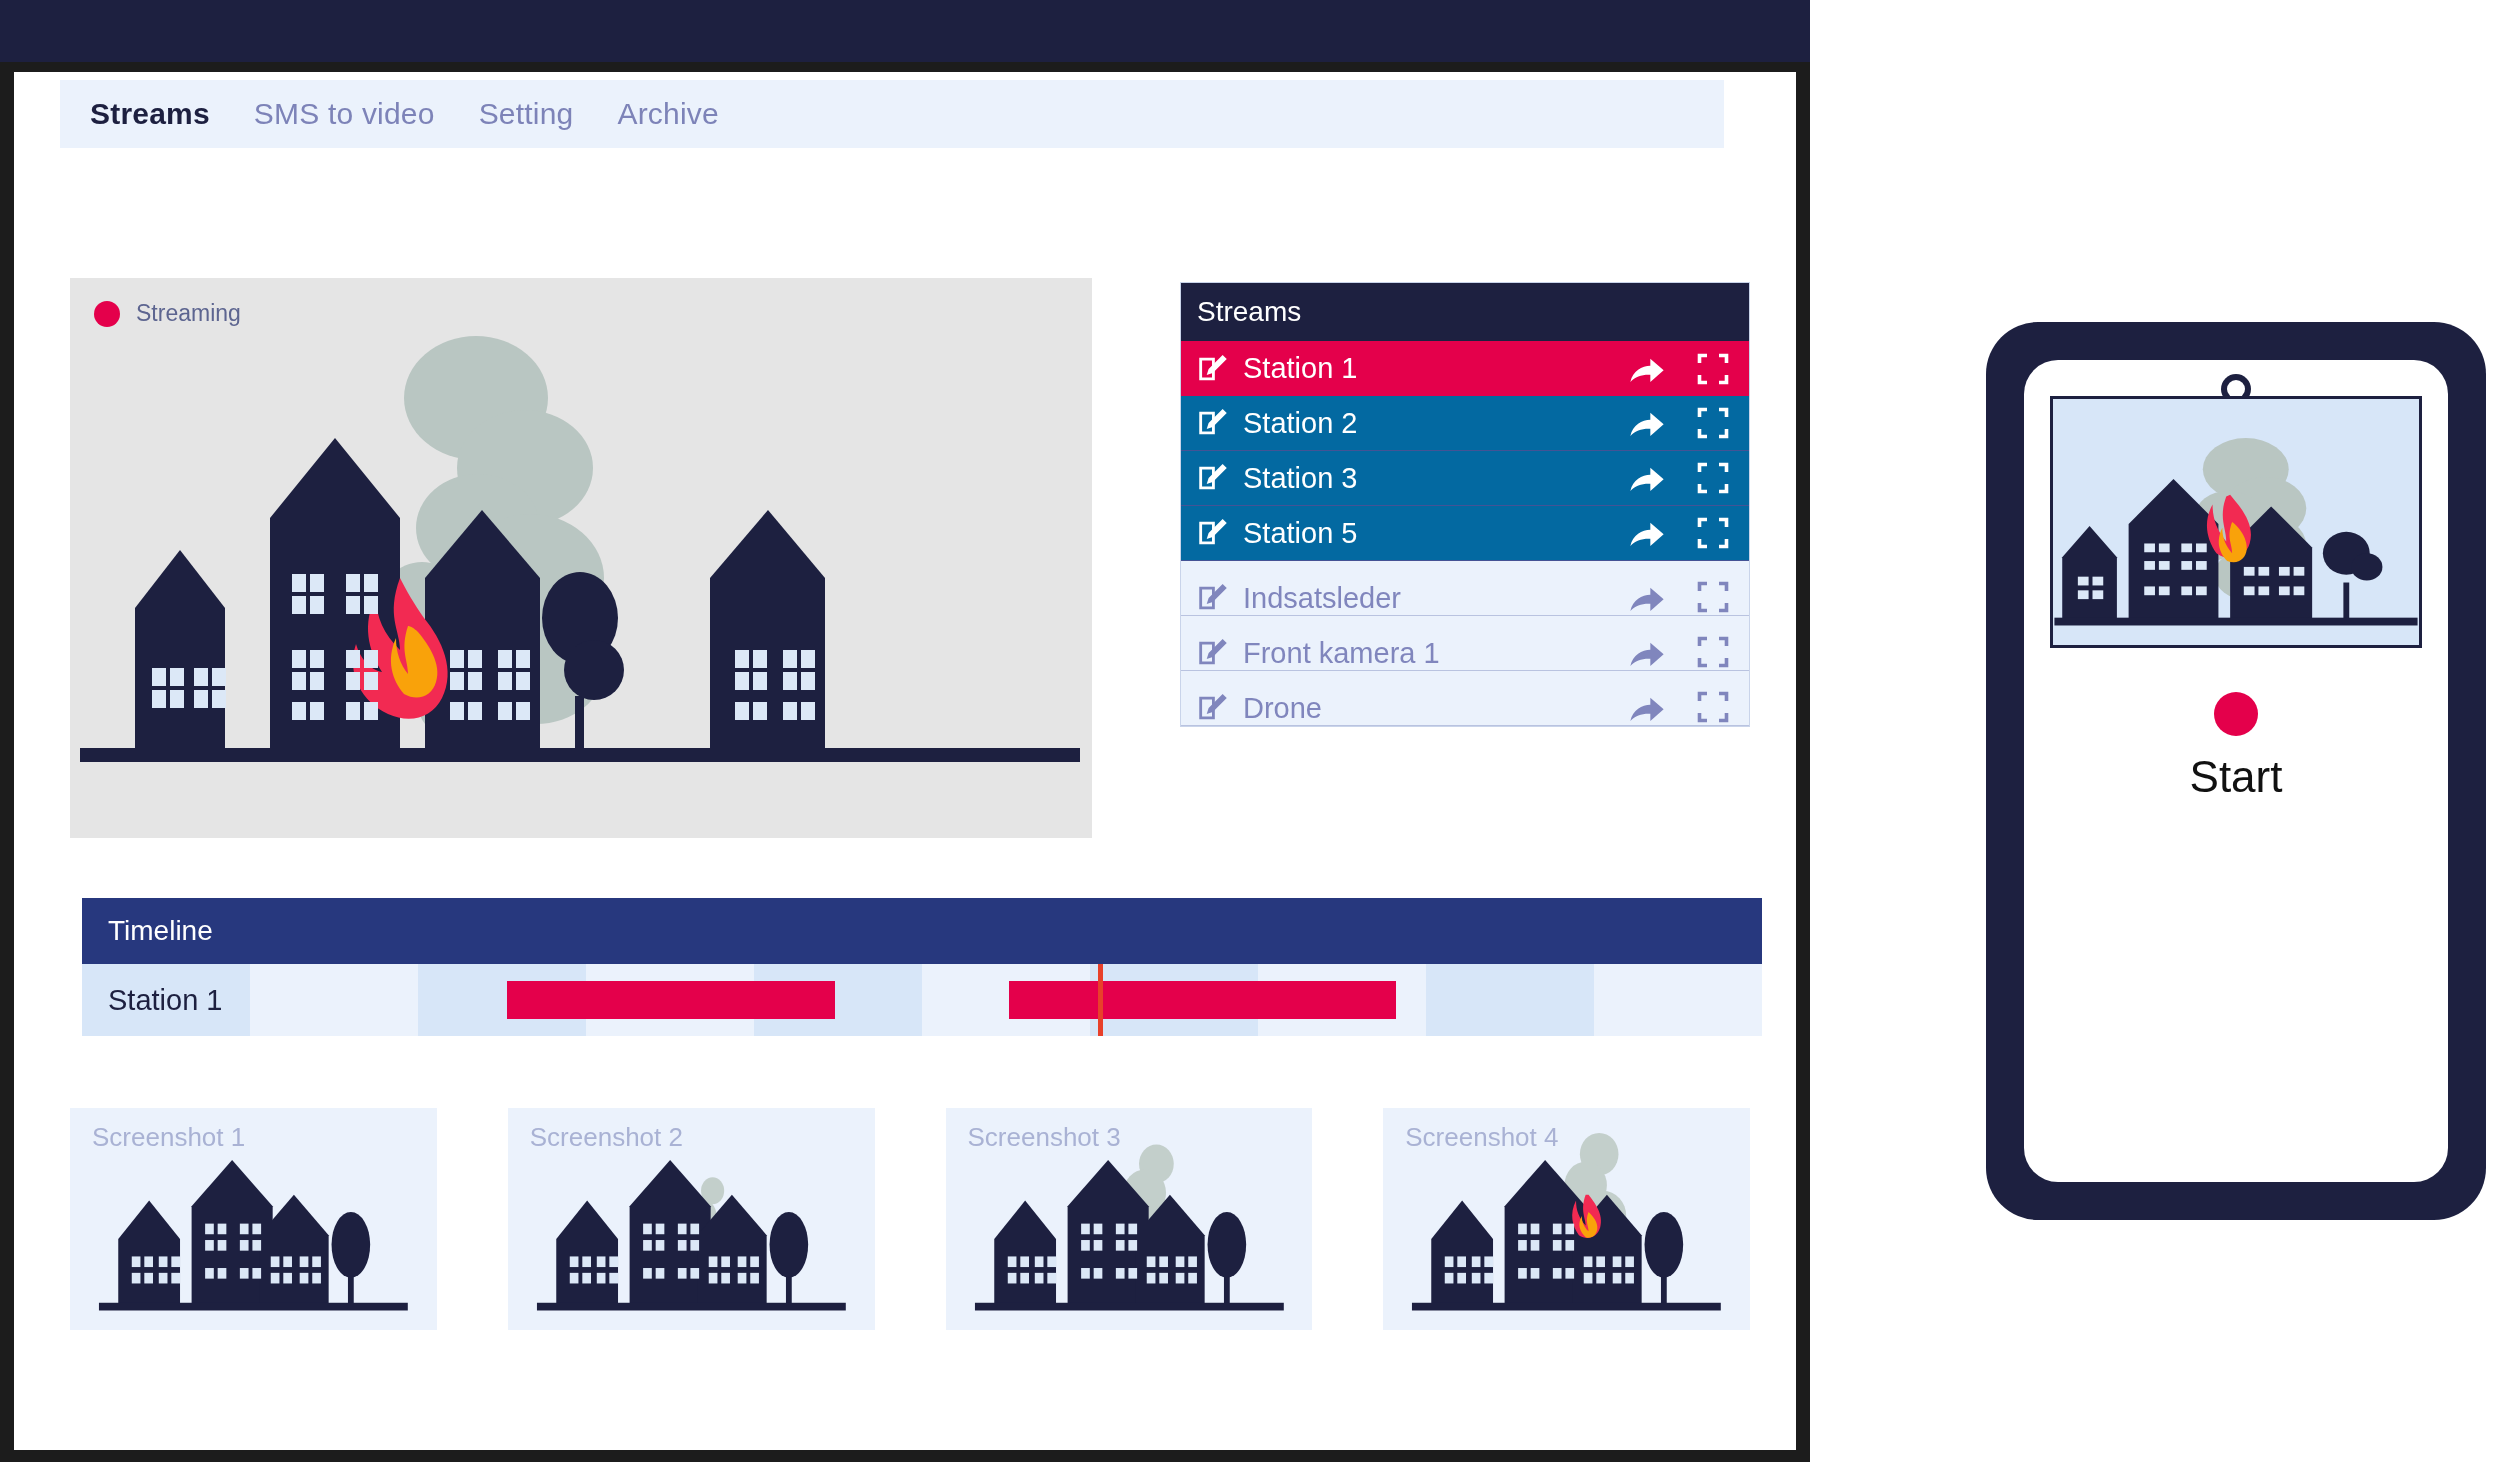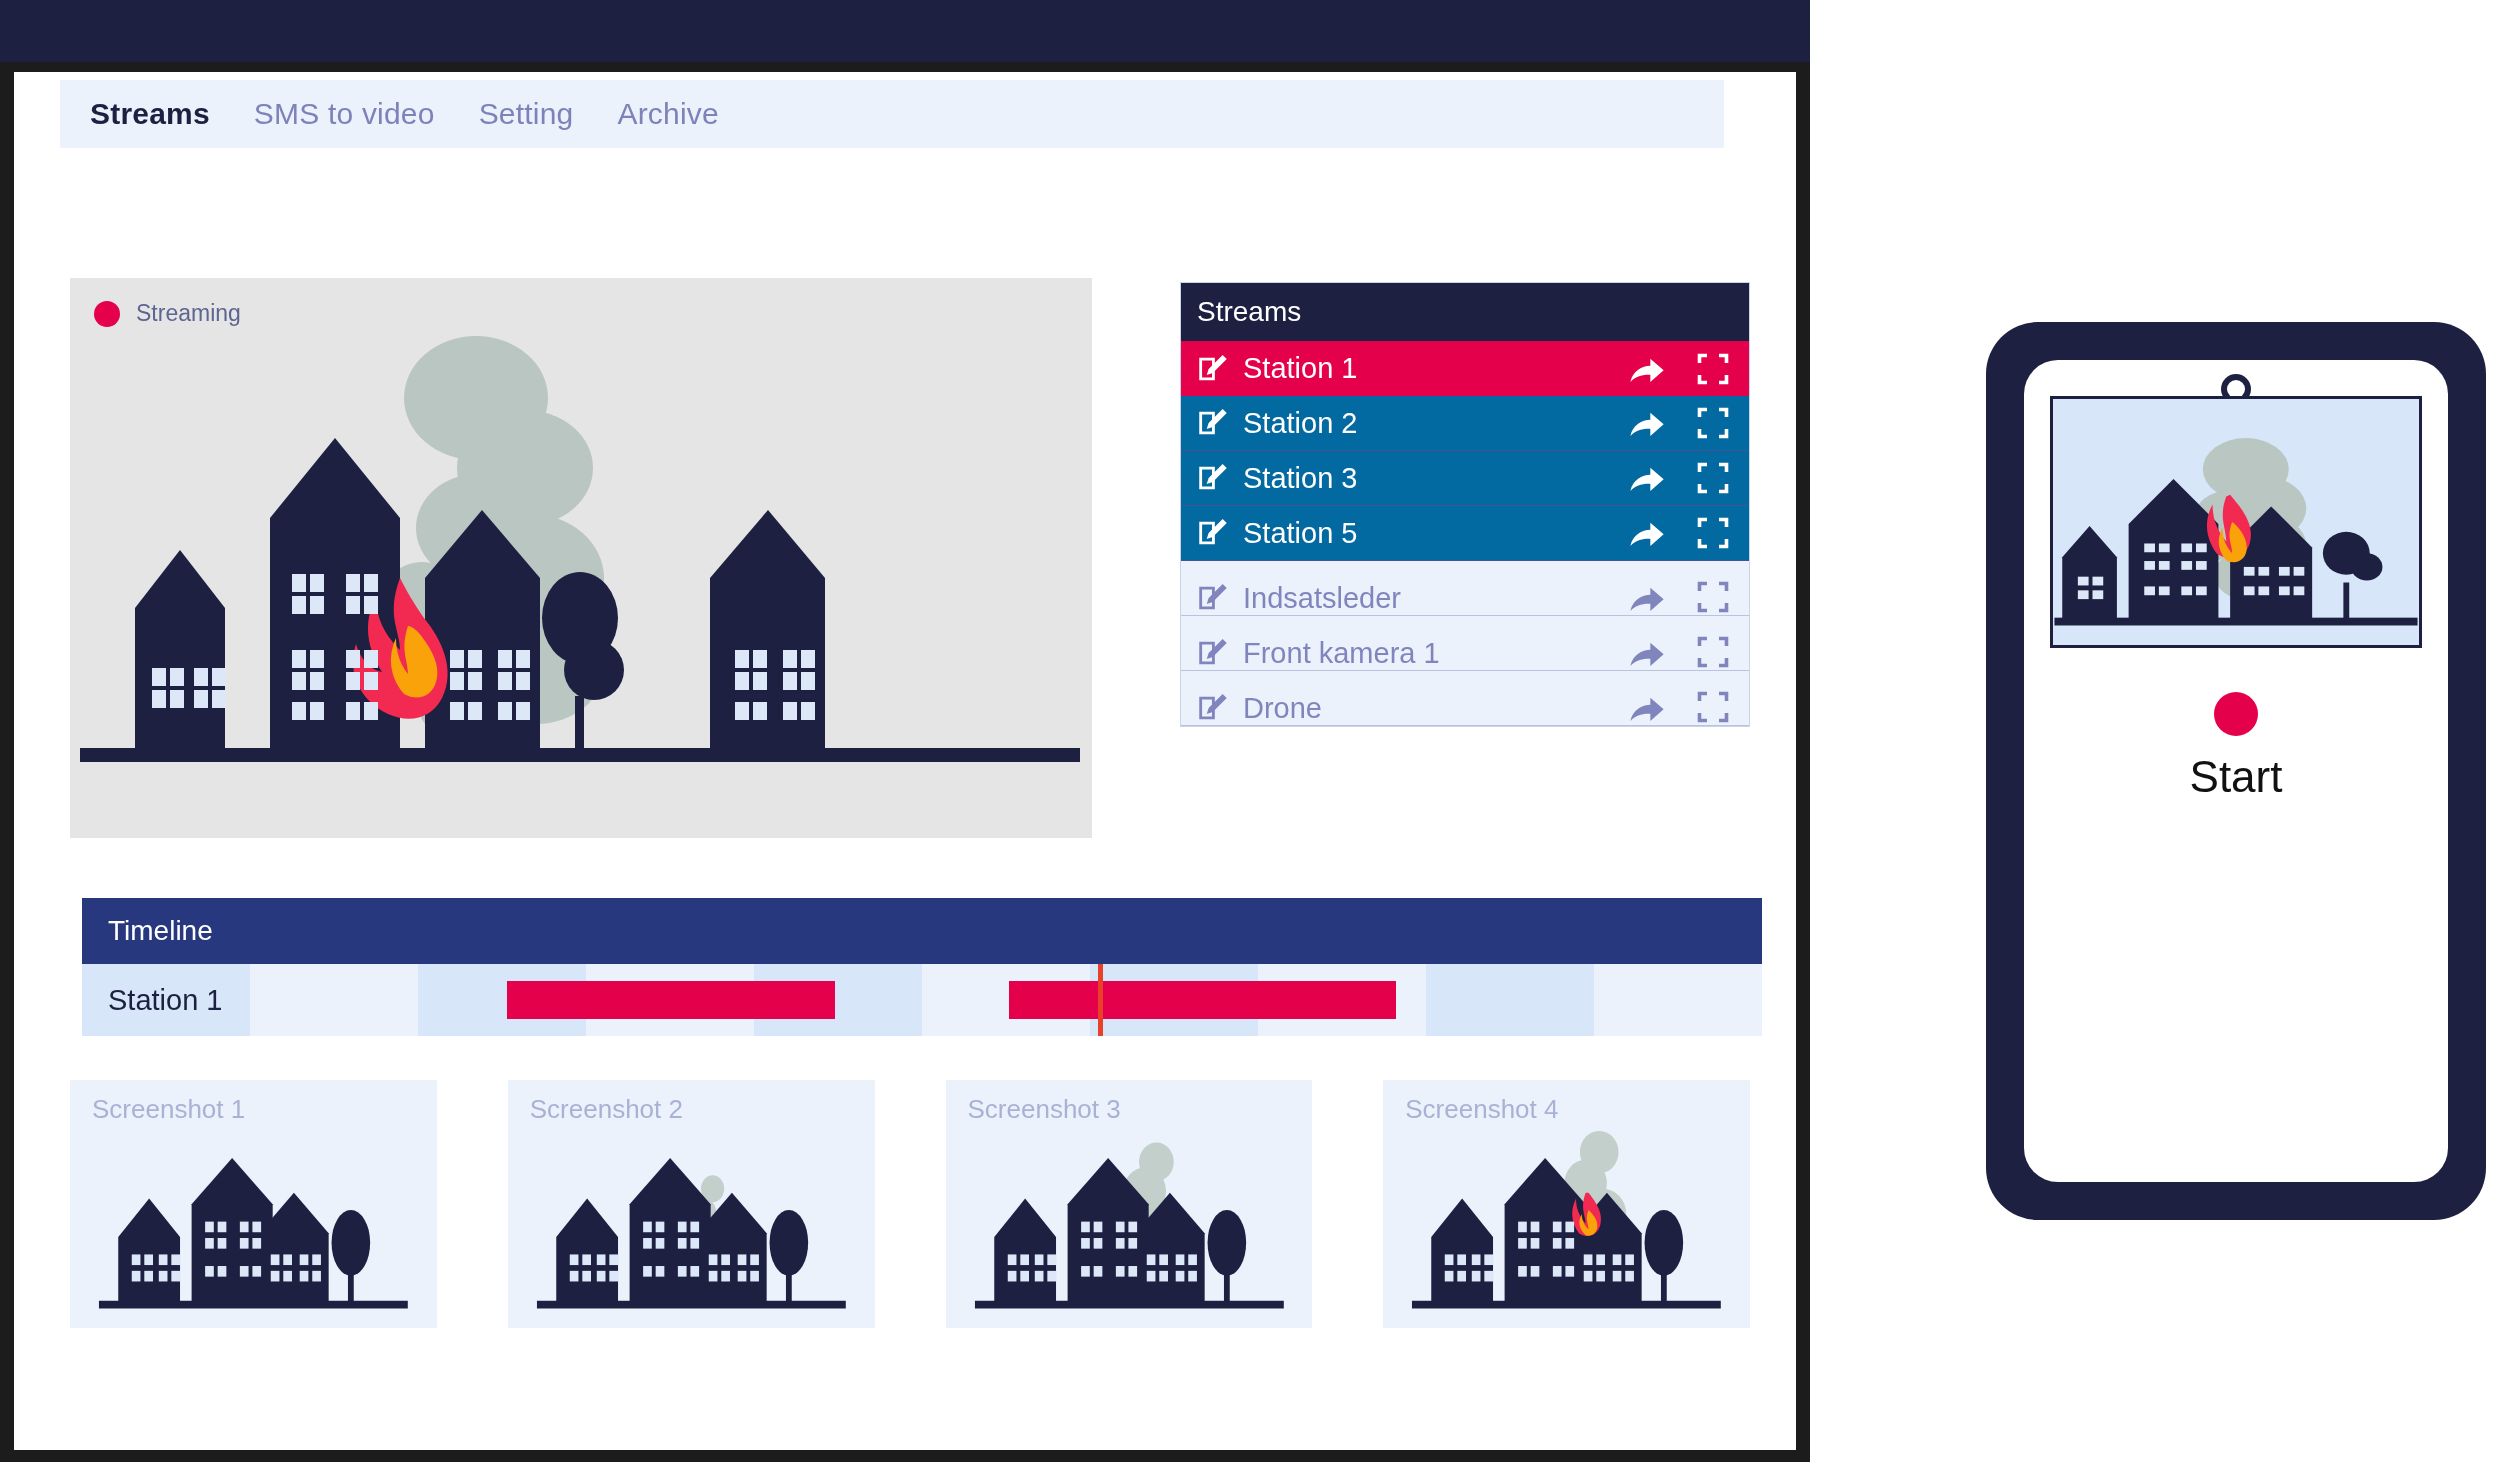--- a/index.html
+++ b/index.html
@@ -57,21 +57,21 @@
   .tl-cell{flex:1;height:100%;}
   .tl-cell.a{background:#d7e6f8;}
   .tl-cell.b{background:#ebf2fc;}
   #tl-label{position:absolute;left:26px;top:50%;transform:translateY(-50%);
             font-size:29px;color:#1d2040;z-index:4;}
   .tl-clip{position:absolute;top:17px;height:38px;background:#e4004b;z-index:3;}
   #tl-playhead{position:absolute;top:0;width:5px;height:100%;background:#e8402a;
                z-index:6;}
 
   
-  #shots{position:absolute;left:70px;top:1080px;width:1680px;height:248px;
+  #shots{position:absolute;left:70px;top:1108px;width:1680px;height:222px;
          display:flex;gap:71px;}
   .shot{flex:1;background:#ebf2fc;position:relative;overflow:hidden;}
   .shot-label{position:absolute;left:22px;top:14px;font-size:26px;color:#a9b2d4;
               z-index:3;}
   .shot svg{position:absolute;left:0;bottom:6px;width:100%;height:200px;}
 
   
   #tablet{position:absolute;left:1986px;top:322px;width:500px;height:898px;
           background:#1d2040;border-radius:52px;}
   #tablet-screen{position:absolute;left:38px;top:38px;width:424px;height:822px;

